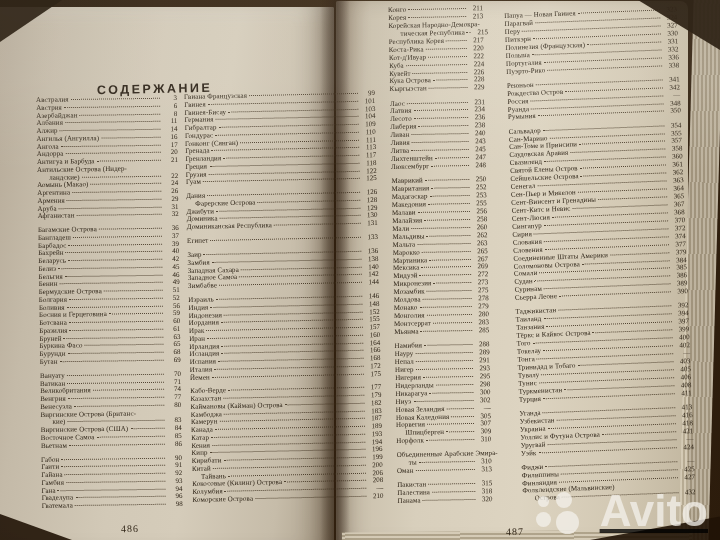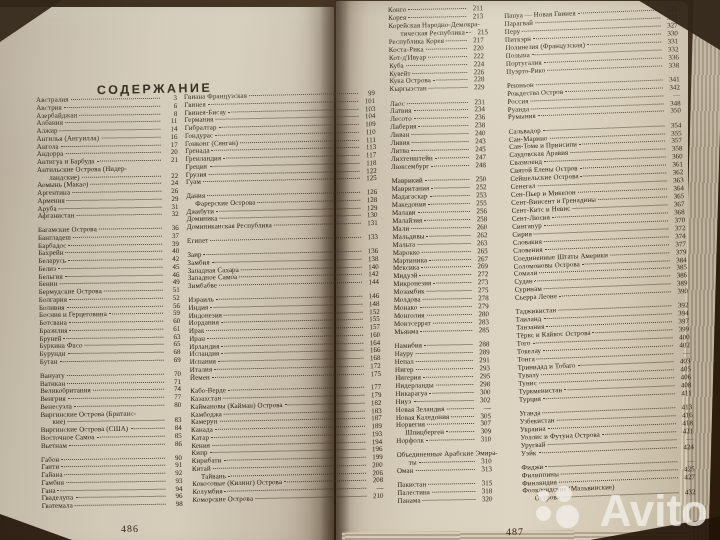--- a/index.html
+++ b/index.html
@@ -38,21 +38,21 @@
   .lbl.cont{padding-left:12px;}
   .dots{flex:1;border-bottom:1px dotted rgba(60,46,28,.85);margin:0 2px;transform:translateY(-1.5px);min-width:4px;}
   .pg{min-width:15px;text-align:right;}
   #col1{left:36px;top:97px;width:141px;transform:rotate(-.8deg);transform-origin:left top;}
   #col2{left:184px;top:94px;width:191px;transform:rotate(-1.2deg);transform-origin:left top;}
   #col3{left:388px;top:7px;width:95px;transform:rotate(-1.1deg);transform-origin:left top;}
   #col4{left:504px;top:13px;width:173px;transform:rotate(-2.2deg);transform-origin:left top;}
   .folio{position:absolute;font-size:10px;color:#33281a;letter-spacing:1px;}
   .folio-l{left:121px;top:523px;transform:rotate(-1deg);}
   .folio-r{left:506px;top:526px;transform:rotate(-1deg);}
-  .wm{position:absolute;right:12px;bottom:4px;display:flex;align-items:flex-start;gap:16px;opacity:.78;}
+  .wm{position:absolute;right:12px;bottom:4px;display:flex;align-items:flex-end;gap:16px;opacity:.78;text-decoration:underline;}
   .wm-dots{position:relative;width:48px;height:44px;}
   .wm-dots i{position:absolute;border-radius:50%;background:#f3f0ea;}
   .d1{left:2px;top:4px;width:11px;height:11px;}
   .d2{left:20px;top:0px;width:16px;height:16px;}
   .d3{left:0px;top:20px;width:15px;height:15px;}
   .d4{left:20px;top:19px;width:23px;height:23px;}
   .wm-text{font-family:"Liberation Sans",sans-serif;font-weight:bold;font-size:44px;color:#f3f0ea;letter-spacing:0;}
 </style>
 </head>
 <body>

